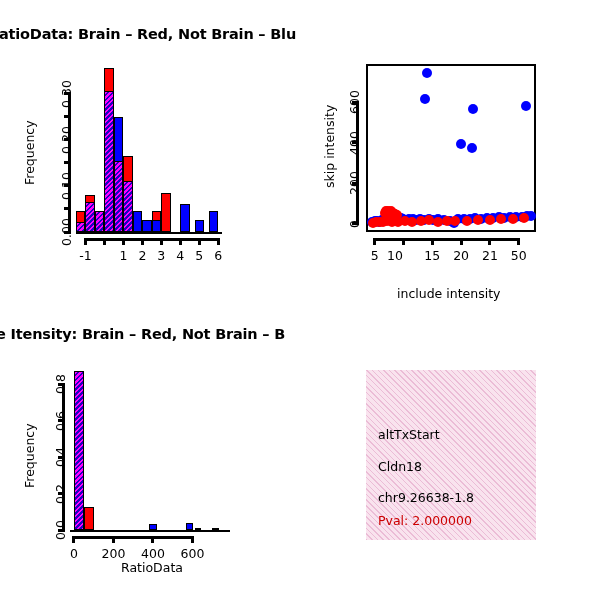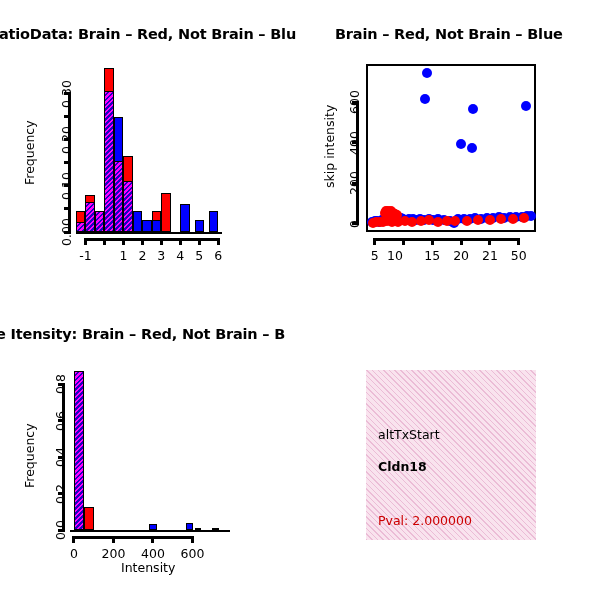--- a/index.html
+++ b/index.html
@@ -100,24 +100,24 @@
       <div class="tick-lbl" style="left:155.28571428571428px;top:248px;width:50px;">4</div>
       <div class="axisline" style="left:197.74675324675326px;top:238px;width:3px;height:7px;"></div>
       <div class="tick-lbl" style="left:174.24675324675326px;top:248px;width:50px;">5</div>
       <div class="axisline" style="left:216.7077922077922px;top:238px;width:3px;height:7px;"></div>
       <div class="tick-lbl" style="left:193.2077922077922px;top:248px;width:50px;">6</div>
     </div>
 </div>
 
 <div class="panel" style="left:300px;top:0;width:300px;height:310px;">
 
-  <div class="title" style="left:35px;top:26px;">Brain – Red, Not Brain – Blue</div>
 
   <div class="vlabel" style="left:22px;top:188px;">skip intensity</div>
 
+  <div class="axlabel" style="left:97px;top:286px;">include intensity</div>
 
   <div class="plotbox" style="left:66px;top:64px;width:170px;height:168px;"></div>
 
   <div id="p2-plot" style="position:absolute;left:66px;top:64px;width:170px;height:168px;overflow:hidden;">
       <div class="fitline" style="left:2.8813559322033897px;top:156.2602409638554px;width:164.29764493271117px;background:#0000FF;transform:rotate(-1.5530961748666032deg);"></div>
       <div class="fitline" style="left:2.8813559322033897px;top:157.87951807228916px;width:164.32158198330774px;background:#FF0000;transform:rotate(-1.8352990205704427deg);"></div>
       <div class="pt blue" style="left:55.50847457627118px;top:4.1084337349397515px;width:10px;height:10px;"></div>
       <div class="pt blue" style="left:54.35593220338984px;top:29.814457831325285px;width:10px;height:10px;"></div>
       <div class="pt blue" style="left:101.61016949152543px;top:39.53012048192771px;width:10px;height:10px;"></div>
       <div class="pt blue" style="left:155.20338983050848px;top:37.1012048192771px;width:10px;height:10px;"></div>
@@ -221,21 +221,21 @@
       <div class="tick-lbl" style="left:193.71186440677968px;top:248px;width:50px;">50</div>
     </div>
 </div>
 
 <div class="panel" style="left:0;top:310px;width:300px;height:290px;">
 
   <div class="title" style="left:-14px;top:16px;">ne Itensity: Brain – Red, Not Brain – B</div>
 
   <div class="vlabel" style="left:22px;top:178px;">Frequency</div>
 
-  <div class="axlabel" style="left:121px;top:250px;">Intensity</div>
+  <div class="axlabel" style="left:121px;top:250px;">RatioData</div>
 
   <div id="p3-plot" style="position:absolute;left:70px;top:56px;width:160px;height:164px;">
       <div class="bar red" style="left:3.950617283950617px;top:5.466666666666669px;width:9.876543209876543px;height:158.53333333333333px;"></div>
       <div class="bar purple" style="left:3.950617283950617px;top:5.466666666666669px;width:9.876543209876543px;height:158.53333333333333px;"></div>
       <div class="bar red" style="left:13.82716049382716px;top:141.22222222222223px;width:9.876543209876543px;height:22.77777777777777px;"></div>
       <div class="bar blue" style="left:79.01234567901234px;top:157.62222222222223px;width:7.901234567901227px;height:6.377777777777766px;"></div>
       <div class="bar blue" style="left:115.55555555555556px;top:157.07555555555555px;width:7.901234567901227px;height:6.924444444444447px;"></div>
       <div class="bar blue" style="left:125.4320987654321px;top:161.81333333333333px;width:5.925925925925924px;height:2.1866666666666674px;"></div>
       <div class="bar blue" style="left:142.22222222222223px;top:161.81333333333333px;width:6.913580246913568px;height:2.1866666666666674px;"></div>
       <div class="axisline" style="left:0px;top:164px;width:160px;height:2px;"></div>
@@ -261,16 +261,17 @@
       <div class="axisline" style="left:151.46296296296296px;top:226px;width:3px;height:7px;"></div>
       <div class="tick-lbl" style="left:127.96296296296296px;top:236px;width:50px;">400</div>
       <div class="axisline" style="left:190.9691358024691px;top:226px;width:3px;height:7px;"></div>
       <div class="tick-lbl" style="left:167.4691358024691px;top:236px;width:50px;">600</div>
     </div>
 </div>
 
 <div class="panel" style="left:300px;top:310px;width:300px;height:290px;">
   <div class="textbox" style="left:66px;top:60px;width:170px;height:170px;">
     <div class="tb-line" style="left:12px;top:57px;">altTxStart</div>
-    <div class="tb-line" style="left:12px;top:89px;font-weight:bold;">Cldn18</div>
+    <div class="tb-line" style="left:12px;top:89px;">Cldn18</div>
+    <div class="tb-line" style="left:12px;top:120px;">chr9.26638-1.8</div>
     <div class="tb-line pval" style="left:12px;top:143px;">Pval: 2.000000</div>
   </div>
 </div>
 
 </body></html>

